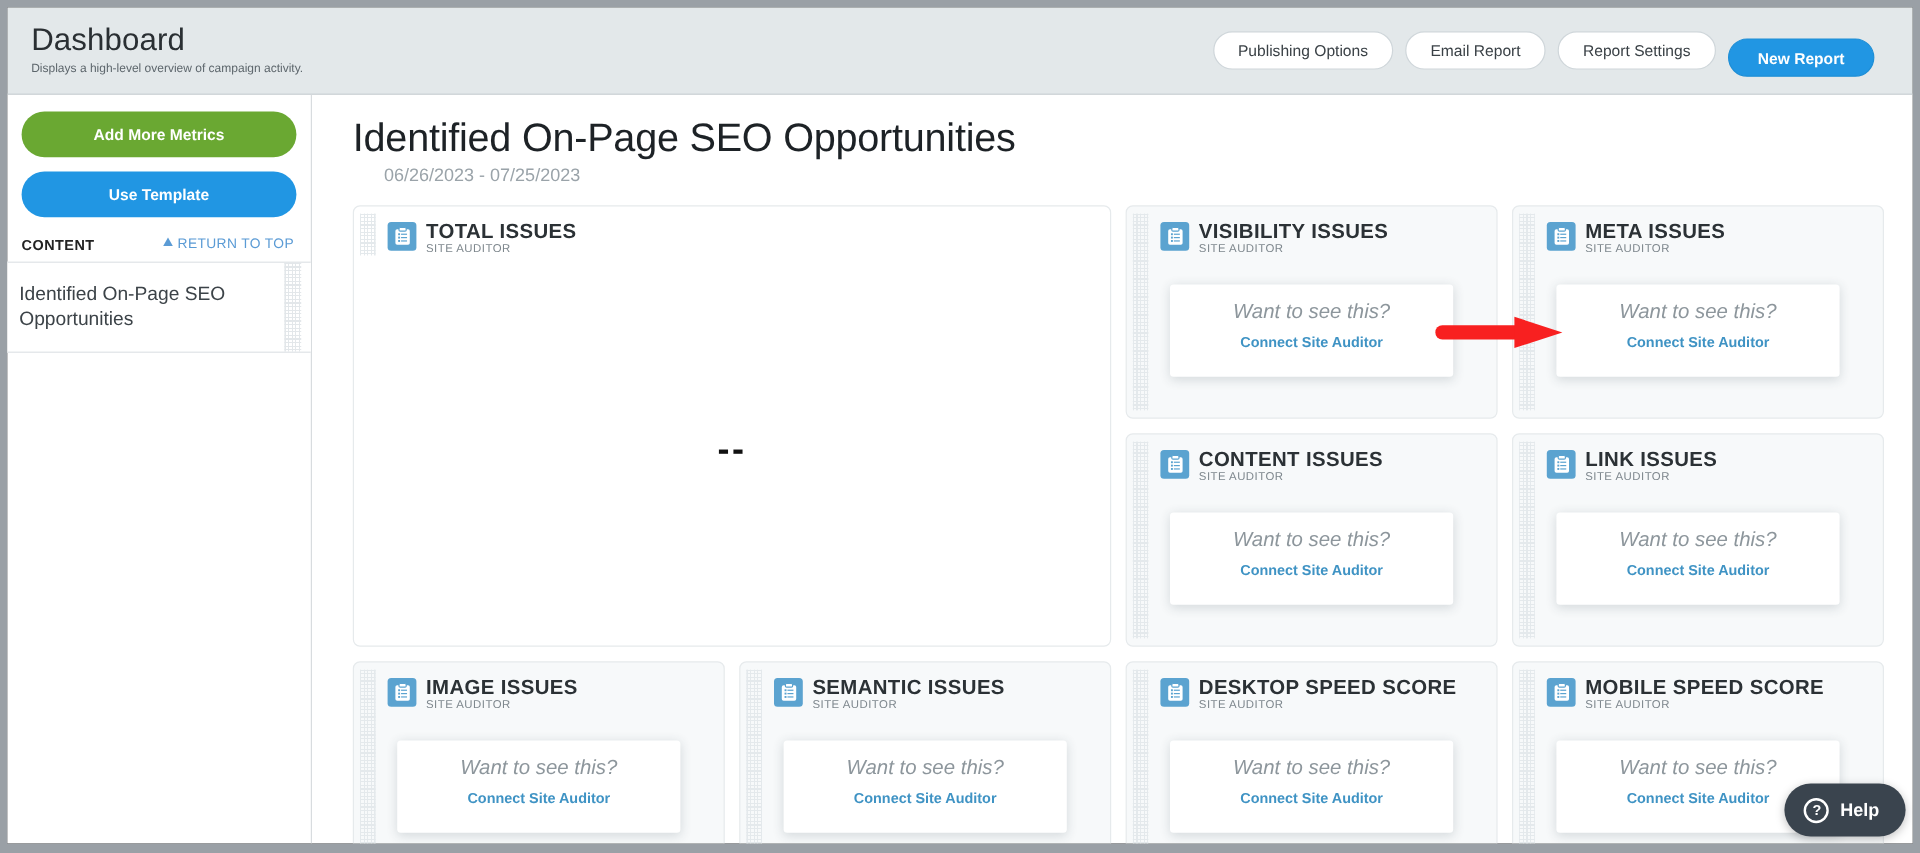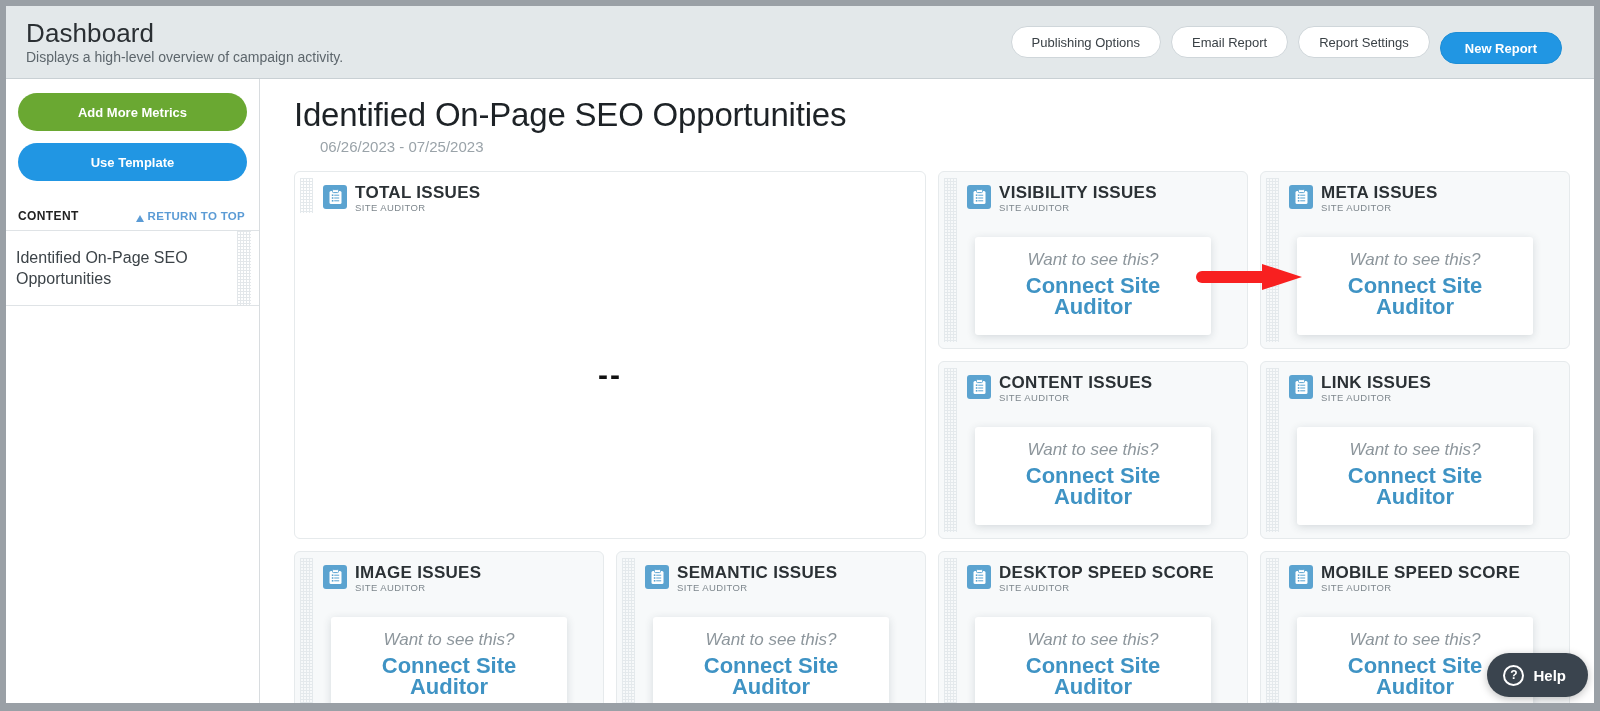--- a/index.html
+++ b/index.html
@@ -26,21 +26,21 @@
     background: #e3e8ea;
     border-bottom: 1px solid #c9d0d4;
     display: flex; align-items: center;
   }
   .topbar-titles { padding-left: 20px; flex: 0 0 auto; }
   .topbar-title {
     font-size: 26px; color: #2a2f33; font-weight: 400; line-height: 30px;
     letter-spacing: .1px;
   }
   .topbar-sub {
-    font-size: 14px; color: #5d666c; line-height: 17px; margin-top: 1px;
+    font-size: 10px; color: #5d666c; line-height: 17px; margin-top: 1px;
   }
   .topbar-actions {
     margin-left: auto; display: flex; align-items: center; gap: 10px;
     padding-right: 32px;
   }
   .btn-pill {
     height: 32px; border-radius: 16px; padding: 0 20px;
     display: inline-flex; align-items: center; justify-content: center;
     font-size: 13px; white-space: nowrap; cursor: pointer;
     border: 1px solid #cfd6da; background: #ffffff; color: #3a4146;
@@ -50,38 +50,38 @@
     padding: 0 24px;
     margin-top: 12px;
   }
 
   
   .sidebar {
     position: absolute; top: 73px; left: 0; width: 254px; bottom: 0;
     background: #ffffff; border-right: 1px solid #d8dcdf;
   }
   .side-btn {
-    display: block; margin: 12px 12px; height: 38px; border-radius: 19px;
+    display: block; margin: 0 12px; height: 38px; border-radius: 19px;
     font-size: 13px; font-weight: 700; color: #ffffff; cursor: pointer;
     display: flex; align-items: center; justify-content: center;
     border: none;
   }
   .side-btn.green { background: #6aa832; margin-top: 14px; }
   .side-btn.blue  { background: #2196e3; margin-top: 12px; }
 
   .sections-head {
     display: flex; align-items: center; justify-content: space-between;
     padding: 16px 14px 7px 4px; margin-left: 8px;
   }
   .sections-label {
     font-size: 12px; font-weight: 700; color: #222; letter-spacing: .4px;
   }
   .return-top {
-    font-size: 11.5px; font-weight: 700; color: #5b9bd5; letter-spacing: .3px;
-    display: inline-flex; align-items: flex-end; gap: 4px; cursor: pointer;
+    font-size: 11.5px; font-weight: 400; color: #5b9bd5; letter-spacing: .3px;
+    display: inline-flex; align-items: flex-start; gap: 4px; cursor: pointer;
   }
   .caret-up {
     width: 0; height: 0; border-left: 4px solid transparent;
     border-right: 4px solid transparent; border-bottom: 7px solid #5b9bd5;
     display: inline-block;
   }
   .section-item {
     position: relative;
     border-top: 1px solid #dfe3e6;
     padding: 16px 40px 16px 10px;
@@ -182,21 +182,21 @@
     position: absolute; left: 50%; transform: translateX(-50%);
     top: 24px; width: 236px; padding: 14px 10px 18px;
     background: #ffffff; border-radius: 3px;
     box-shadow: 0 2px 9px rgba(40,55,70,.16);
     text-align: center; z-index: 3;
   }
   .overlay-q {
     font-size: 17px; font-style: italic; color: #8d969c; line-height: 17px;
   }
   .overlay-link {
-    font-size: 22px; color: #3f93c4; font-weight: 700; margin-top: 7px;
+    font-size: 12px; color: #3f93c4; font-weight: 700; margin-top: 7px;
     line-height: 21px; cursor: pointer;
   }
 
   .total-dash {
     position: absolute; left: 0; right: 0; top: 50%;
     transform: translateY(-50%);
     text-align: center; font-size: 30px; font-weight: 700; color: #111;
     letter-spacing: 2px;
   }
   .card.total .card-body { background: #ffffff; height: calc(100% - 42px);

